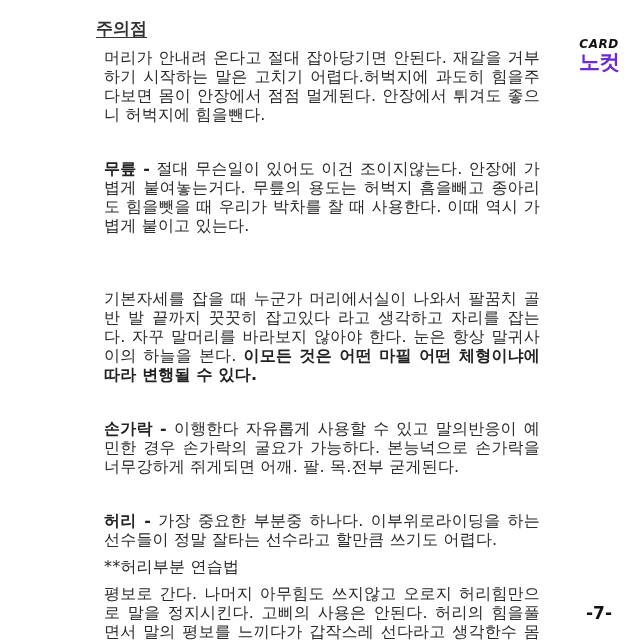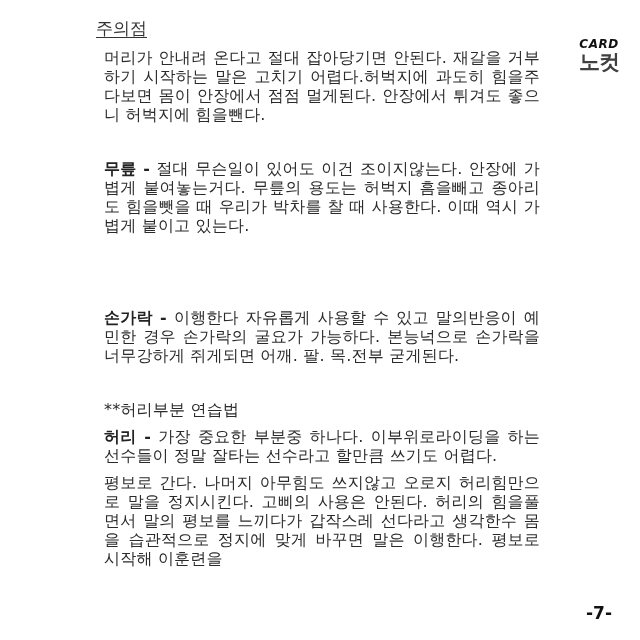--- a/index.html
+++ b/index.html
@@ -1,28 +1,28 @@
 <!DOCTYPE html>
 <html><head>
 <meta charset="utf-8">
 <style>
   html, body { margin:0; padding:0; }
   body { width:640px; height:640px; background:#ffffff; position:relative; overflow:hidden;
          font-family:"DejaVu Sans", sans-serif; color:#2a2a2a; }
   .page { position:absolute; left:96px; top:16px; width:452px; }
-  .title { font-size:17px; font-weight:normal; text-decoration:underline; text-underline-offset:3px;
+  .title { font-size:17px; font-weight:bold; text-decoration:underline; text-underline-offset:3px;
            color:#333; margin:0 0 4px 0; line-height:24px; }
   .para { font-size:16px; line-height:19px; margin:8px; text-align:justify; letter-spacing:0.2px; }
   .gap { height:19px; }
   .lead { font-weight:bold; color:#222; }
   .strong { font-weight:bold; color:#222; }
   .logo { position:absolute; left:574px; top:38px; width:50px; text-align:center; }
   .logo-card { font-size:12px; font-weight:bold; font-style:italic; color:#111; line-height:12px;
                font-family:"DejaVu Sans", sans-serif; letter-spacing:0.5px; }
-  .logo-ko { font-size:21px; font-weight:bold; color:#404040; line-height:24px; letter-spacing:-1px; }
+  .logo-ko { font-size:21px; font-weight:bold; color:#6d28d9; line-height:24px; letter-spacing:-1px; }
   .pagenum { position:absolute; left:586px; top:603px; font-size:17px; font-weight:bold; color:#111;
              font-family:"DejaVu Sans", sans-serif; }
 </style>
 </head>
 <body>
 
 <div class="logo">
   <div class="logo-card">CARD</div>
   <div class="logo-ko">노컷</div>
 </div>
@@ -30,23 +30,24 @@
 <div class="page">
   <h1 class="title">주의점</h1>
   <p class="para">머리가 안내려 온다고 절대 잡아당기면 안된다. 재갈을 거부하기 시작하는 말은 고치기 어렵다.허벅지에 과도히 힘을주다보면 몸이 안장에서 점점 멀게된다. 안장에서 튀겨도 좋으니 허벅지에 힘을뺀다.</p>
   <div class="gap"></div>
 
   <p class="para"><span class="lead">무릎 -</span><span> 절대 무슨일이 있어도 이건 조이지않는다. 안장에 가볍게 붙여놓는거다. 무릎의 용도는 허벅지 흠을빼고 종아리도 힘을뺏을 때 우리가 박차를 찰 때 사용한다. 이때 역시 가볍게 붙이고 있는다.</span></p>
   <div class="gap"></div>
 
   <div class="gap"></div>
 
+  <p class="para"><span>기본자세를 잡을 때 누군가 머리에서실이 나와서 팔꿈치 골반 발 끝까지 꿋꿋히 잡고있다 라고 생각하고 자리를 잡는다. 자꾸 말머리를 바라보지 않아야 한다. 눈은 항상 말귀사이의 하늘을 본다. </span><span class="strong">이모든 것은 어떤 마필 어떤 체형이냐에 따라 변행될 수 있다.</span></p>
   <div class="gap"></div>
 
   <p class="para"><span class="lead">손가락 -</span><span> 이행한다 자유롭게 사용할 수 있고 말의반응이 예민한 경우 손가락의 굴요가 가능하다. 본능넉으로 손가락을 너무강하게 쥐게되면 어깨. 팔. 목.전부 굳게된다.</span></p>
   <div class="gap"></div>
 
+  <p class="para"><span class="lead">허리 -</span><span>  가장 중요한 부분중 하나다. 이부위로라이딩을 하는 선수들이 정말 잘타는 선수라고 할만큼 쓰기도 어렵다.</span></p>
   <p class="para">**허리부분 연습법</p>
-  <p class="para"><span class="lead">허리 -</span><span>  가장 중요한 부분중 하나다. 이부위로라이딩을 하는 선수들이 정말 잘타는 선수라고 할만큼 쓰기도 어렵다.</span></p>
   <p class="para">평보로 간다. 나머지 아무힘도 쓰지않고 오로지 허리힘만으로 말을 정지시킨다. 고삐의 사용은 안된다. 허리의 힘을풀면서 말의 평보를 느끼다가 갑작스레 선다라고 생각한수 몸을 습관적으로 정지에 맞게 바꾸면 말은 이행한다. 평보로 시작해 이훈련을</p>
 </div>
 
 <div class="pagenum">-7-</div>
 
 </body></html>

